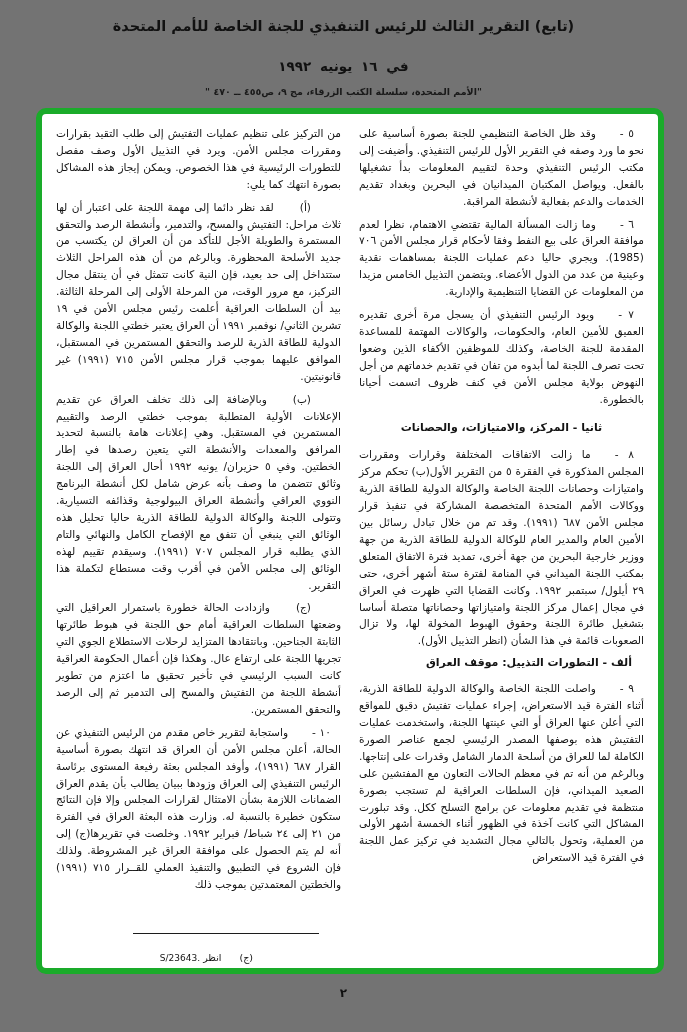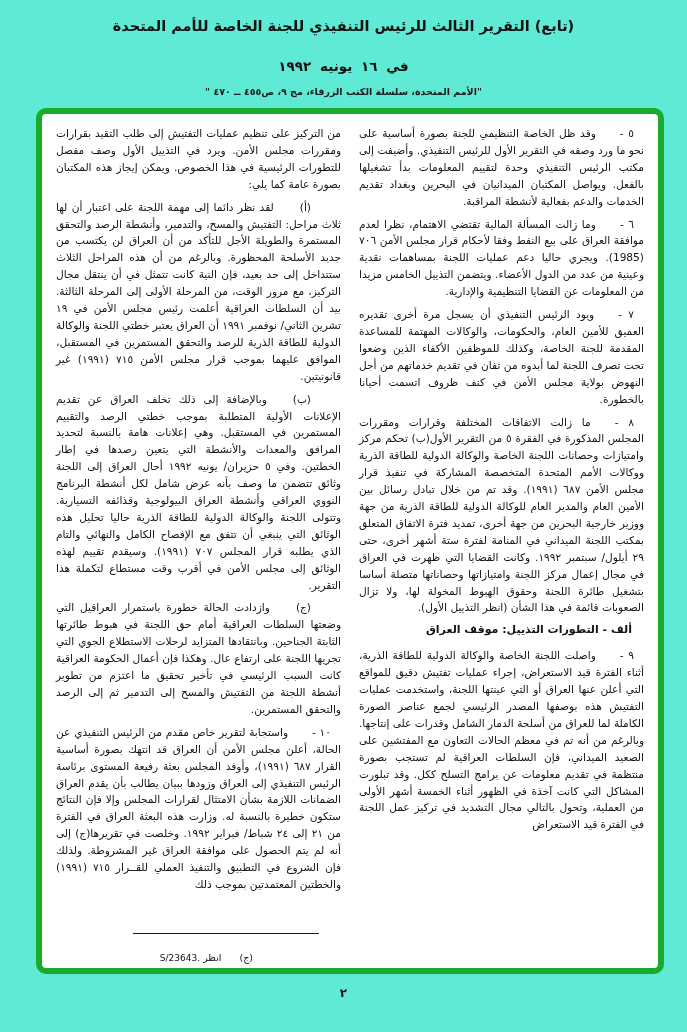--- a/index.html
+++ b/index.html
@@ -2,21 +2,21 @@
 <html lang="ar"><head>
 <meta charset="utf-8">
 <style>
   html,body{margin:0;padding:0;}
   body{
     width:687px;height:1032px;background:#f6f6f4;
     font-family:"DejaVu Sans", sans-serif;color:#111;
     position:relative;overflow:hidden;
   }
   .page{
-    position:absolute;inset:0;background:#5eead4;
+    position:absolute;inset:0;background:#737373;
   }
   
   .header{position:absolute;top:18px;left:0;width:100%;text-align:center;direction:rtl;}
   .title1{font-size:14.5px;font-weight:bold;letter-spacing:.2px;}
   .title2{font-size:13.5px;font-weight:bold;margin-top:24px;word-spacing:4px;}
   .source{font-size:9.5px;font-weight:bold;margin-top:12px;color:#1a1a1a;}
   
   .green-box{
     position:absolute;left:36px;top:108px;width:628px;height:866px;
     box-sizing:border-box;border:6px solid #1aab2a;border-radius:10px;
@@ -78,31 +78,32 @@
       <section class="col">
         <p class="num-para">
           <span class="pnum">٥ -</span><span>وقد ظل الخاصة التنظيمي للجنة بصورة أساسية على نحو ما ورد وصفه في التقرير الأول للرئيس التنفيذي. وأضيفت إلى مكتب الرئيس التنفيذي وحدة لتقييم المعلومات بدأ تشغيلها بالفعل. ويواصل المكتبان الميدانيان في البحرين وبغداد تقديم الخدمات والدعم بفعالية لأنشطة المراقبة.</span>
         </p>
         <p class="num-para">
           <span class="pnum">٦ -</span><span>وما زالت المسألة المالية تقتضي الاهتمام، نظرا لعدم موافقة العراق على بيع النفط وفقا لأحكام قرار مجلس الأمن ٧٠٦ (1985). ويجري حاليا دعم عمليات اللجنة بمساهمات نقدية وعينية من عدد من الدول الأعضاء. ويتضمن التذييل الخامس مزيدا من المعلومات عن القضايا التنظيمية والإدارية.</span>
         </p>
         <p class="num-para">
           <span class="pnum">٧ -</span><span>ويود الرئيس التنفيذي أن يسجل مرة أخرى تقديره العميق للأمين العام، والحكومات، والوكالات المهتمة للمساعدة المقدمة للجنة الخاصة، وكذلك للموظفين الأكفاء الذين وضعوا تحت تصرف اللجنة لما أبدوه من تفان في تقديم خدماتهم من أجل النهوض بولاية مجلس الأمن في كنف ظروف اتسمت أحيانا بالخطورة.</span>
         </p>
+        <div class="sec-heading">ثانيا - المركز، والامتيازات، والحصانات</div>
         <p class="num-para">
           <span class="pnum">٨ -</span><span>ما زالت الاتفاقات المختلفة وقرارات ومقررات المجلس المذكورة في الفقرة ٥ من التقرير الأول(ب) تحكم مركز وامتيازات وحصانات اللجنة الخاصة والوكالة الدولية للطاقة الذرية ووكالات الأمم المتحدة المتخصصة المشاركة في تنفيذ قرار مجلس الأمن ٦٨٧ (١٩٩١). وقد تم من خلال تبادل رسائل بين الأمين العام والمدير العام للوكالة الدولية للطاقة الذرية من جهة ووزير خارجية البحرين من جهة أخرى، تمديد فترة الاتفاق المتعلق بمكتب اللجنة الميداني في المنامة لفترة ستة أشهر أخرى، حتى ٢٩ أيلول/ سبتمبر ١٩٩٢. وكانت القضايا التي ظهرت في العراق في مجال إعمال مركز اللجنة وامتيازاتها وحصاناتها متصلة أساسا بتشغيل طائرة اللجنة وحقوق الهبوط المخولة لها، ولا تزال الصعوبات قائمة في هذا الشأن (انظر التذييل الأول).</span>
         </p>
         <div class="sub-heading">ألف - التطورات التذييل: موقف العراق</div>
         <p class="num-para">
           <span class="pnum">٩ -</span><span>واصلت اللجنة الخاصة والوكالة الدولية للطاقة الذرية، أثناء الفترة قيد الاستعراض، إجراء عمليات تفتيش دقيق للمواقع التي أعلن عنها العراق أو التي عينتها اللجنة، واستخدمت عمليات التفتيش هذه بوصفها المصدر الرئيسي لجمع عناصر الصورة الكاملة لما للعراق من أسلحة الدمار الشامل وقدرات على إنتاجها. وبالرغم من أنه تم في معظم الحالات التعاون مع المفتشين على الصعيد الميداني، فإن السلطات العراقية لم تستجب بصورة منتظمة في تقديم معلومات عن برامج التسلح ككل. وقد تبلورت المشاكل التي كانت آخذة في الظهور أثناء الخمسة أشهر الأولى من العملية، وتحول بالتالي مجال التشديد في تركيز عمل اللجنة في الفترة قيد الاستعراض</span>
         </p>
       </section>
 
       <section class="col">
-        <p>من التركيز على تنظيم عمليات التفتيش إلى طلب التقيد بقرارات ومقررات مجلس الأمن. ويرد في التذييل الأول وصف مفصل للتطورات الرئيسية في هذا الخصوص. ويمكن إيجاز هذه المكتبان بصورة عامة كما يلي:</p>
+        <p>من التركيز على تنظيم عمليات التفتيش إلى طلب التقيد بقرارات ومقررات مجلس الأمن. ويرد في التذييل الأول وصف مفصل للتطورات الرئيسية في هذا الخصوص. ويمكن إيجاز هذه المشاكل بصورة انتهك كما يلي:</p>
         <p class="item">
           <span class="marker">(أ)</span><span>لقد نظر دائما إلى مهمة اللجنة على اعتبار أن لها ثلاث مراحل: التفتيش والمسح، والتدمير، وأنشطة الرصد والتحقق المستمرة والطويلة الأجل للتأكد من أن العراق لن يكتسب من جديد الأسلحة المحظورة. وبالرغم من أن هذه المراحل الثلاث ستتداخل إلى حد بعيد، فإن النية كانت تتمثل في أن ينتقل مجال التركيز، مع مرور الوقت، من المرحلة الأولى إلى المرحلة الثالثة. بيد أن السلطات العراقية أعلمت رئيس مجلس الأمن في ١٩ تشرين الثاني/ نوفمبر ١٩٩١ أن العراق يعتبر خطتي اللجنة والوكالة الدولية للطاقة الذرية للرصد والتحقق المستمرين في المستقبل، الموافق عليهما بموجب قرار مجلس الأمن ٧١٥ (١٩٩١) غير قانونيتين.</span>
         </p>
         <p class="item">
           <span class="marker">(ب)</span><span>وبالإضافة إلى ذلك تخلف العراق عن تقديم الإعلانات الأولية المتطلبة بموجب خطتي الرصد والتقييم المستمرين في المستقبل. وهي إعلانات هامة بالنسبة لتحديد المرافق والمعدات والأنشطة التي يتعين رصدها في إطار الخطتين. وفي ٥ حزيران/ يونيه ١٩٩٢ أحال العراق إلى اللجنة وثائق تتضمن ما وصف بأنه عرض شامل لكل أنشطة البرنامج النووي العراقي وأنشطة العراق البيولوجية وقذائفه التسيارية. وتتولى اللجنة والوكالة الدولية للطاقة الذرية حاليا تحليل هذه الوثائق التي ينبغي أن تتفق مع الإفصاح الكامل والنهائي والتام الذي يطلبه قرار المجلس ٧٠٧ (١٩٩١). وسيقدم تقييم لهذه الوثائق إلى مجلس الأمن في أقرب وقت مستطاع لتكملة هذا التقرير.</span>
         </p>
         <p class="item">
           <span class="marker">(ج)</span><span>وازدادت الحالة خطورة باستمرار العراقيل التي وضعتها السلطات العراقية أمام حق اللجنة في هبوط طائرتها الثابتة الجناحين. وبانتقادها المتزايد لرحلات الاستطلاع الجوي التي تجريها اللجنة على ارتفاع عال. وهكذا فإن أعمال الحكومة العراقية كانت السبب الرئيسي في تأخير تحقيق ما اعتزم من تطوير أنشطة اللجنة من التفتيش والمسح إلى التدمير ثم إلى الرصد والتحقق المستمرين.</span>
         </p>
         <p class="num-para">

